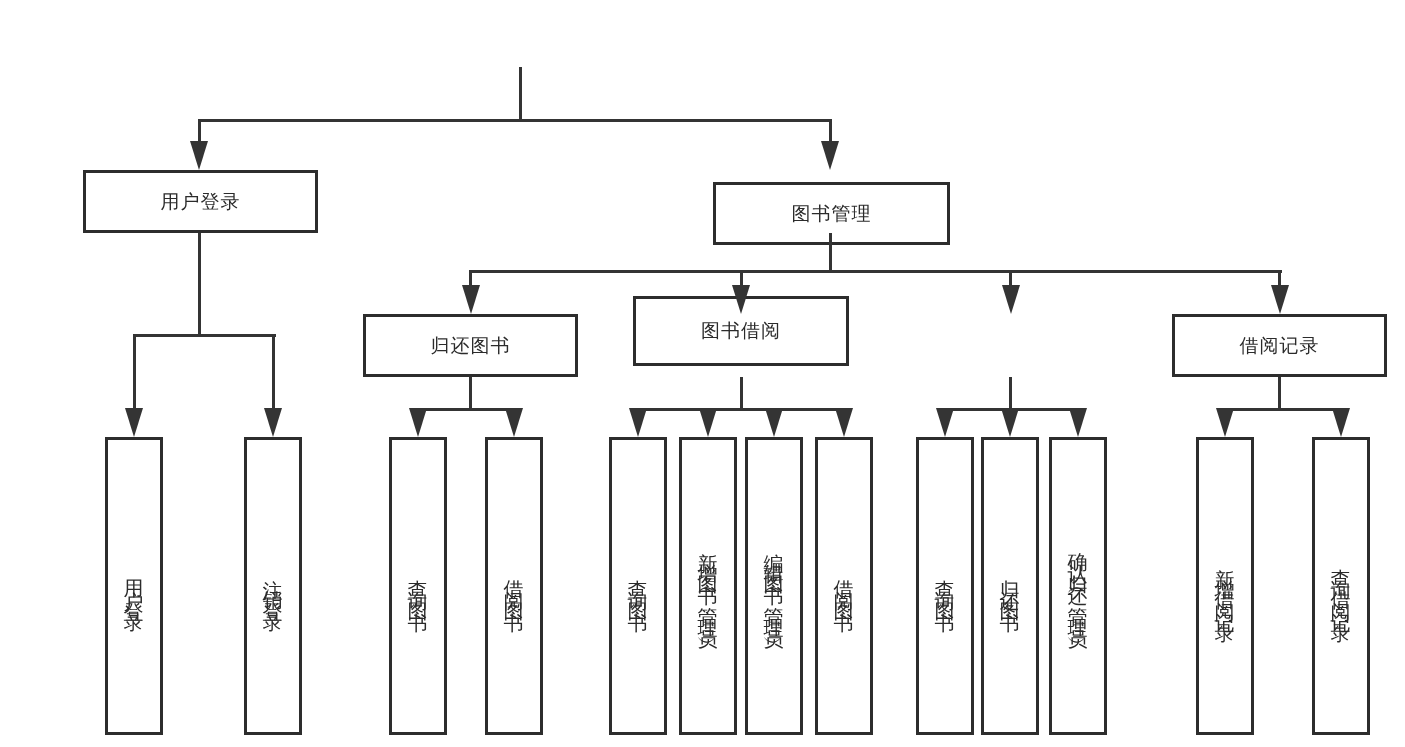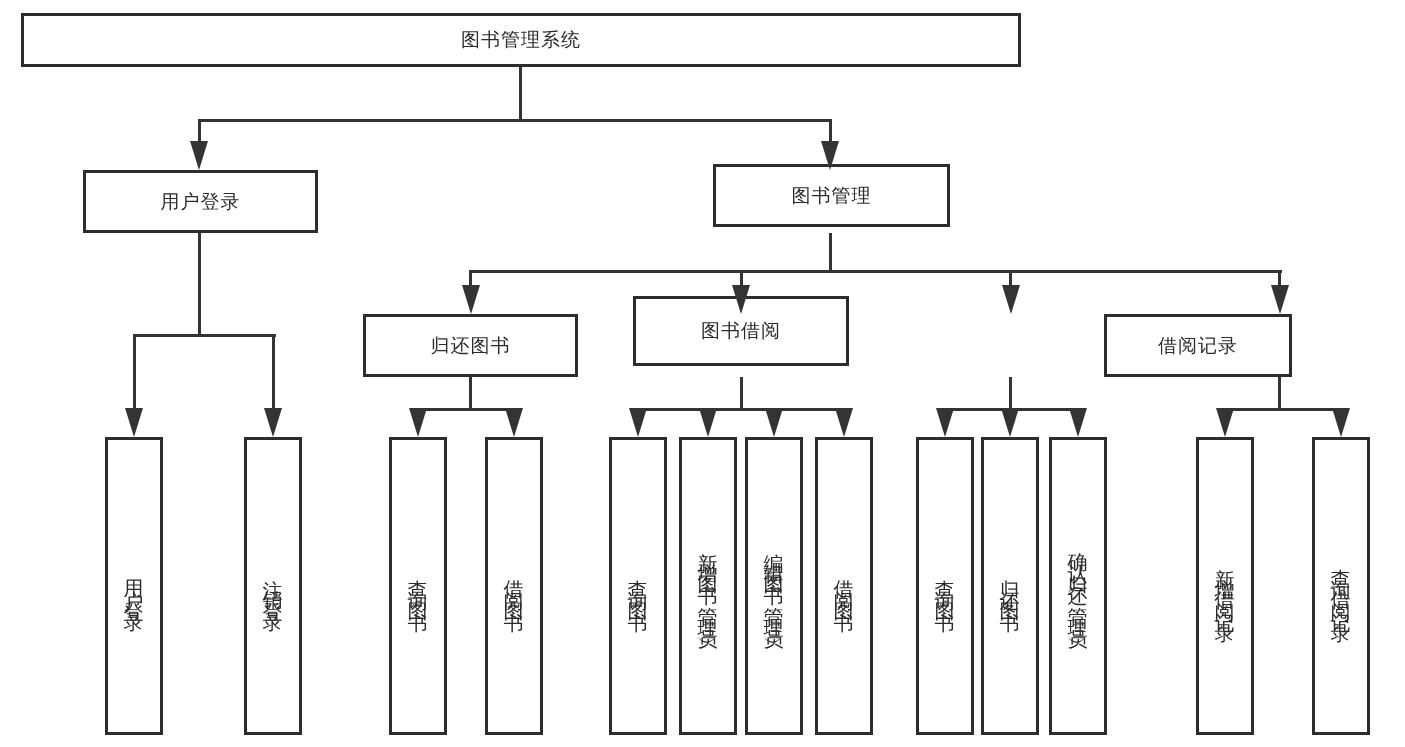--- a/index.html
+++ b/index.html
@@ -57,42 +57,39 @@
     color:var(--watermark);
     z-index:10;
     white-space:nowrap;
   }
 </style>
 </head>
 <body>
 
 <div class="canvas">
 
-  <div class="node" style="left:21px;top:13px;width:1000px;height:54px">
-    <span>图书管理系统</span>
-  </div>
 
   <div class="node" style="left:83px;top:170px;width:235px;height:63px">
     <span>用户登录</span>
   </div>
 
-  <div class="node" style="left:713px;top:164px;width:237px;height:63px">
+  <div class="node" style="left:713px;top:182px;width:237px;height:63px">
     <span>图书管理</span>
   </div>
 
   <div class="node" style="left:363px;top:314px;width:215px;height:63px">
     <span>归还图书</span>
   </div>
 
   <div class="node" style="left:633px;top:296px;width:216px;height:70px">
     <span>图书借阅</span>
   </div>
 
 
-  <div class="node" style="left:1104px;top:314px;width:188px;height:63px">
+  <div class="node" style="left:1172px;top:314px;width:215px;height:63px">
     <span>借阅记录</span>
   </div>
 
   <div class="node leaf" style="left:105px;top:437px;width:58px;height:298px">
     <span class="vtext">用户登录</span>
   </div>
   <div class="node leaf" style="left:244px;top:437px;width:58px;height:298px">
     <span class="vtext">注销登录</span>
   </div>
   <div class="node leaf" style="left:389px;top:437px;width:58px;height:298px">

